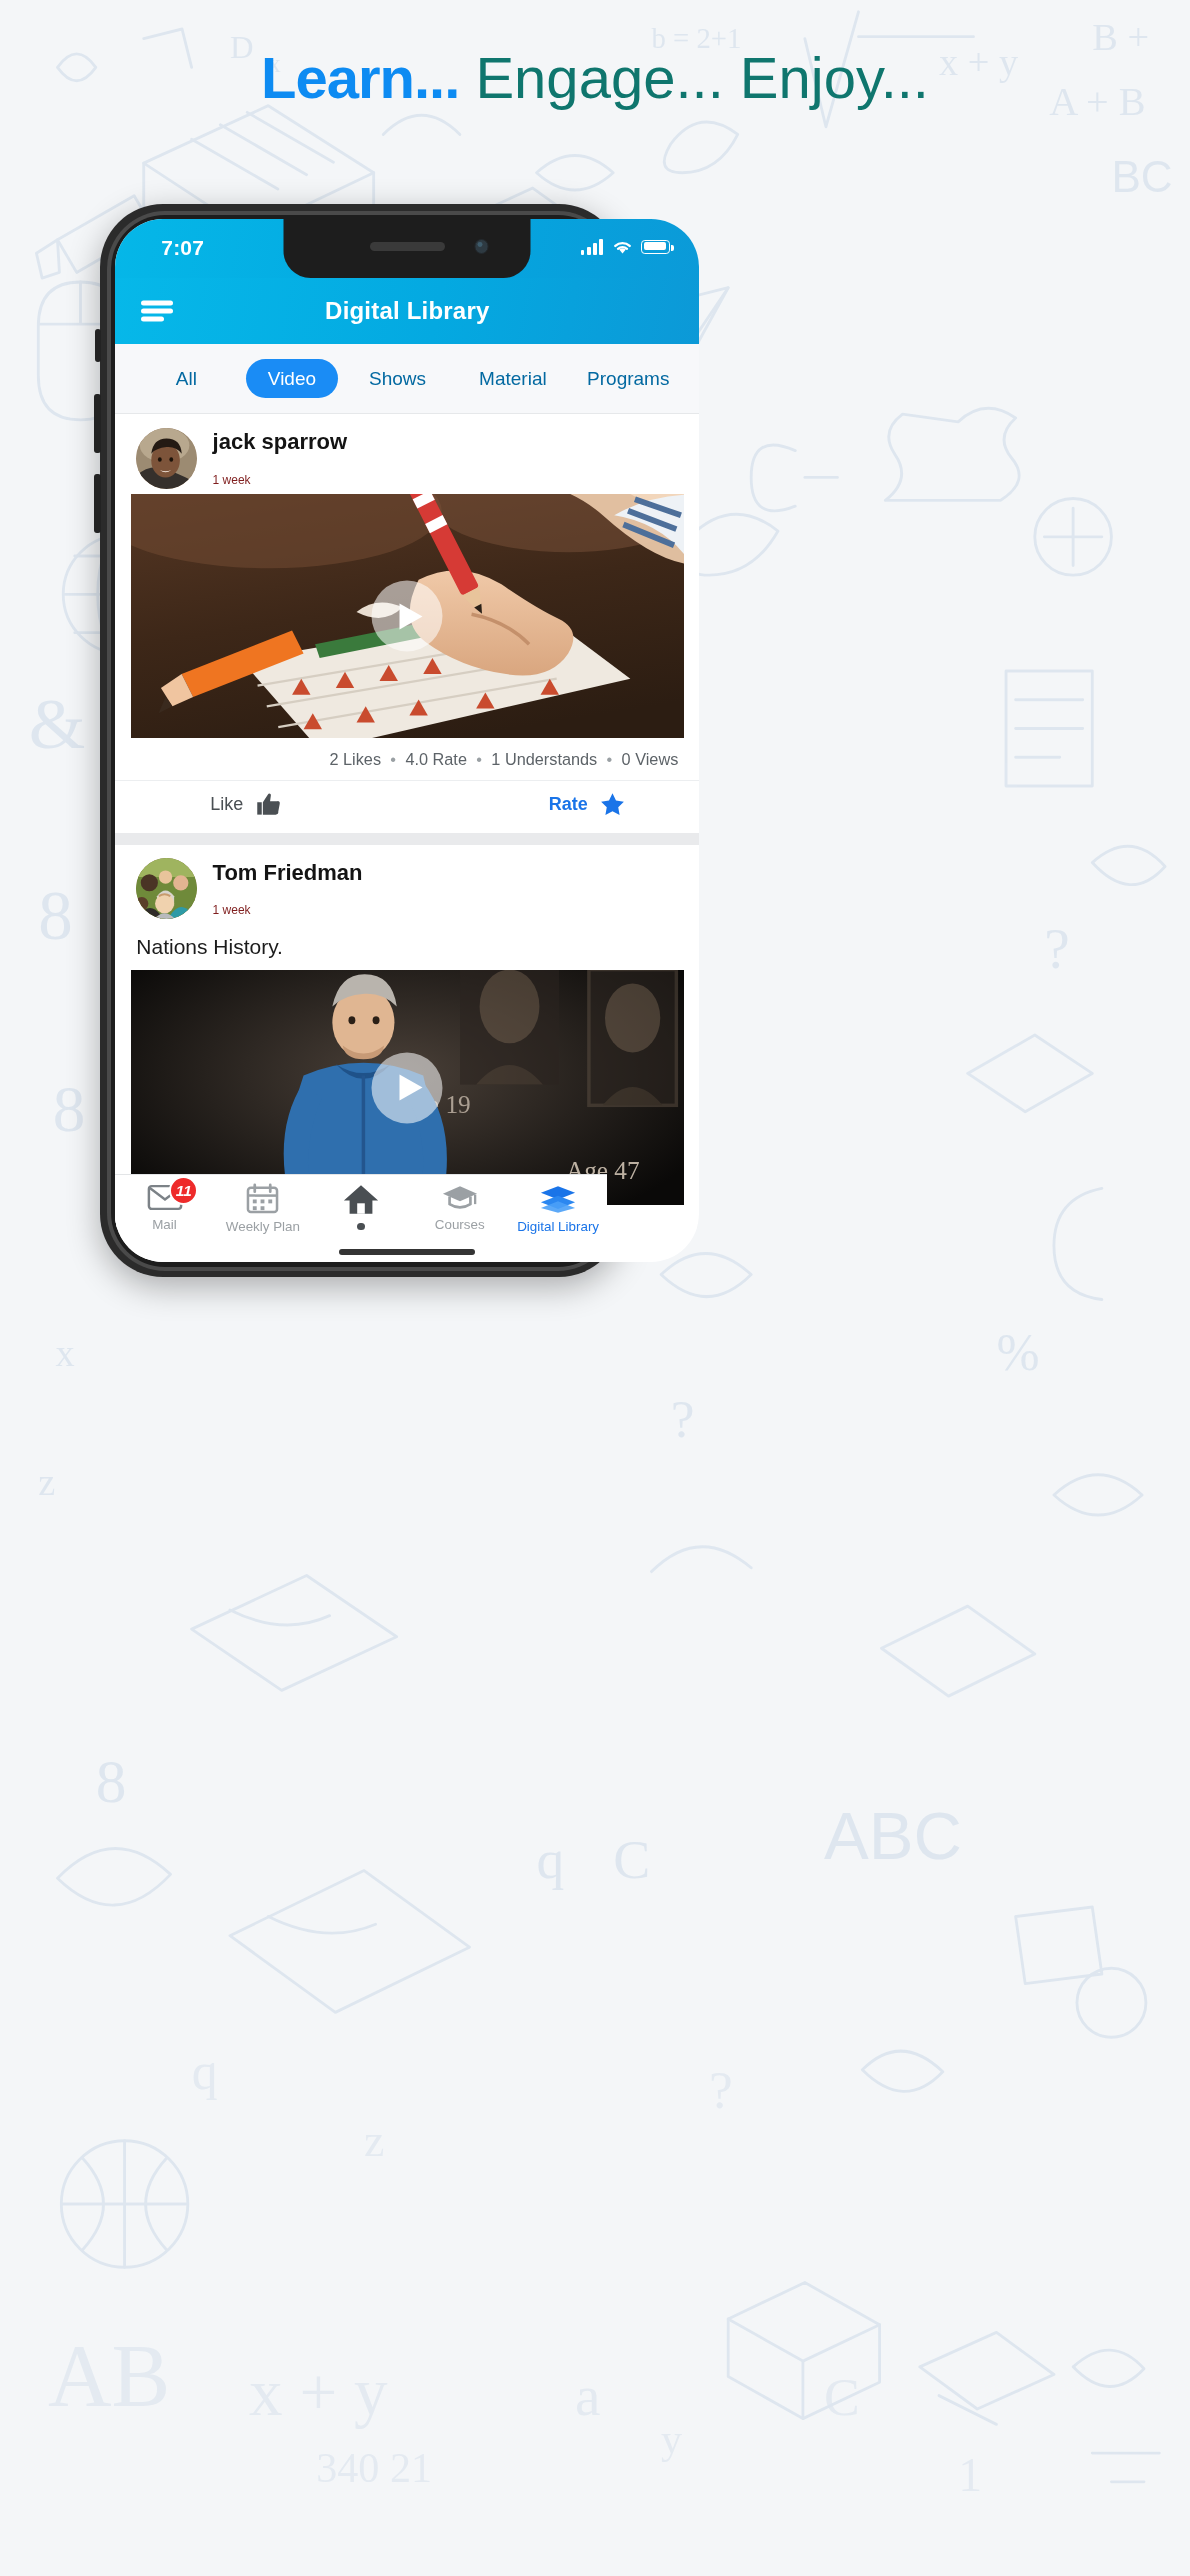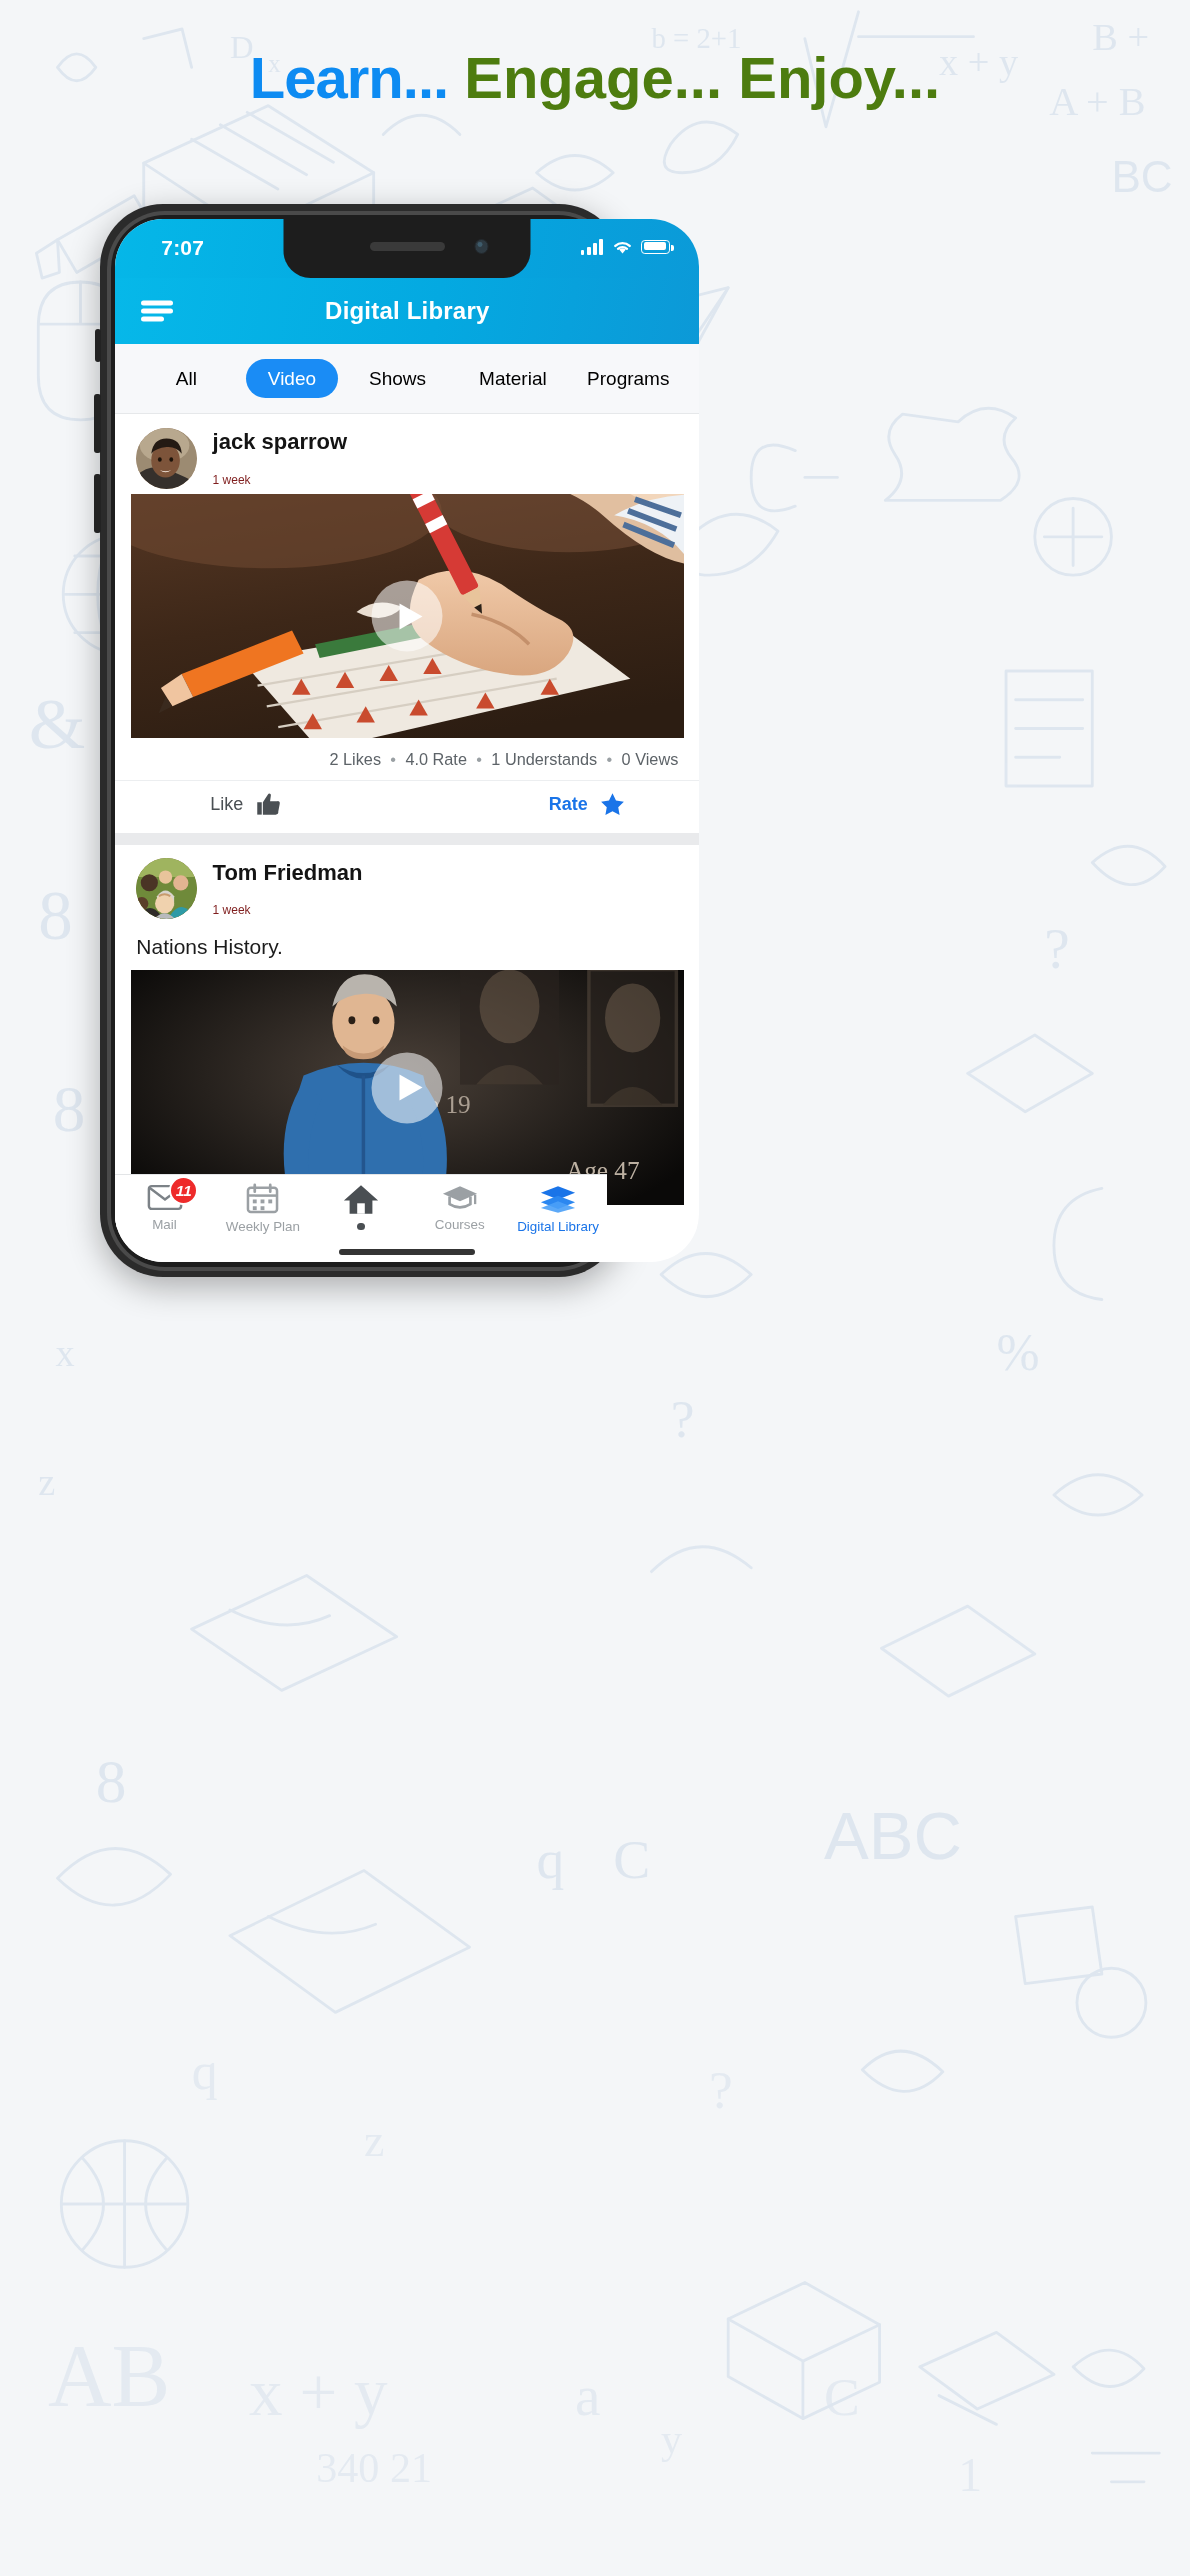--- a/index.html
+++ b/index.html
@@ -29,22 +29,22 @@
     font-size: 58px;
     line-height: 71px;
     letter-spacing: -0.5px;
   }
   .headline .hl-learn {
     font-weight: 700;
     color: #0d8bf2;
     letter-spacing: -1px;
   }
   .headline .hl-rest {
-    font-weight: 700;
-    color: #4d7c0f;
+    font-weight: 400;
+    color: #0f766e;
     letter-spacing: 0px;
   }
 
   
   .phone-wrap {
     position: absolute;
     left: 100px; top: 204px;
     width: 522px; height: 1073px;
     z-index: 4;
   }
@@ -169,21 +169,21 @@
   .tabbar {
     height: 70px;
     background: #f7f8fa;
     display: flex; align-items: center;
     padding: 0 15.3px;
     gap: 3.8px;
     border-bottom: 1px solid #e6e8ea;
   }
   .tab {
     flex: 1; text-align: center;
-    font-size: 19px; color: #000000;
+    font-size: 19px; color: #0369a1;
     padding: 8.6px 3.8px; border-radius: 21px;
     white-space: nowrap; cursor: pointer;
   }
   .tab.active { background: #1a8cf5; color: #fff; flex: 0 0 92px; }
 
   
   .feed { background: #e9eaec; }
   .card { background: #fff; }
   .card-sep { height: 11.5px; background: #e9eaec; }
 

